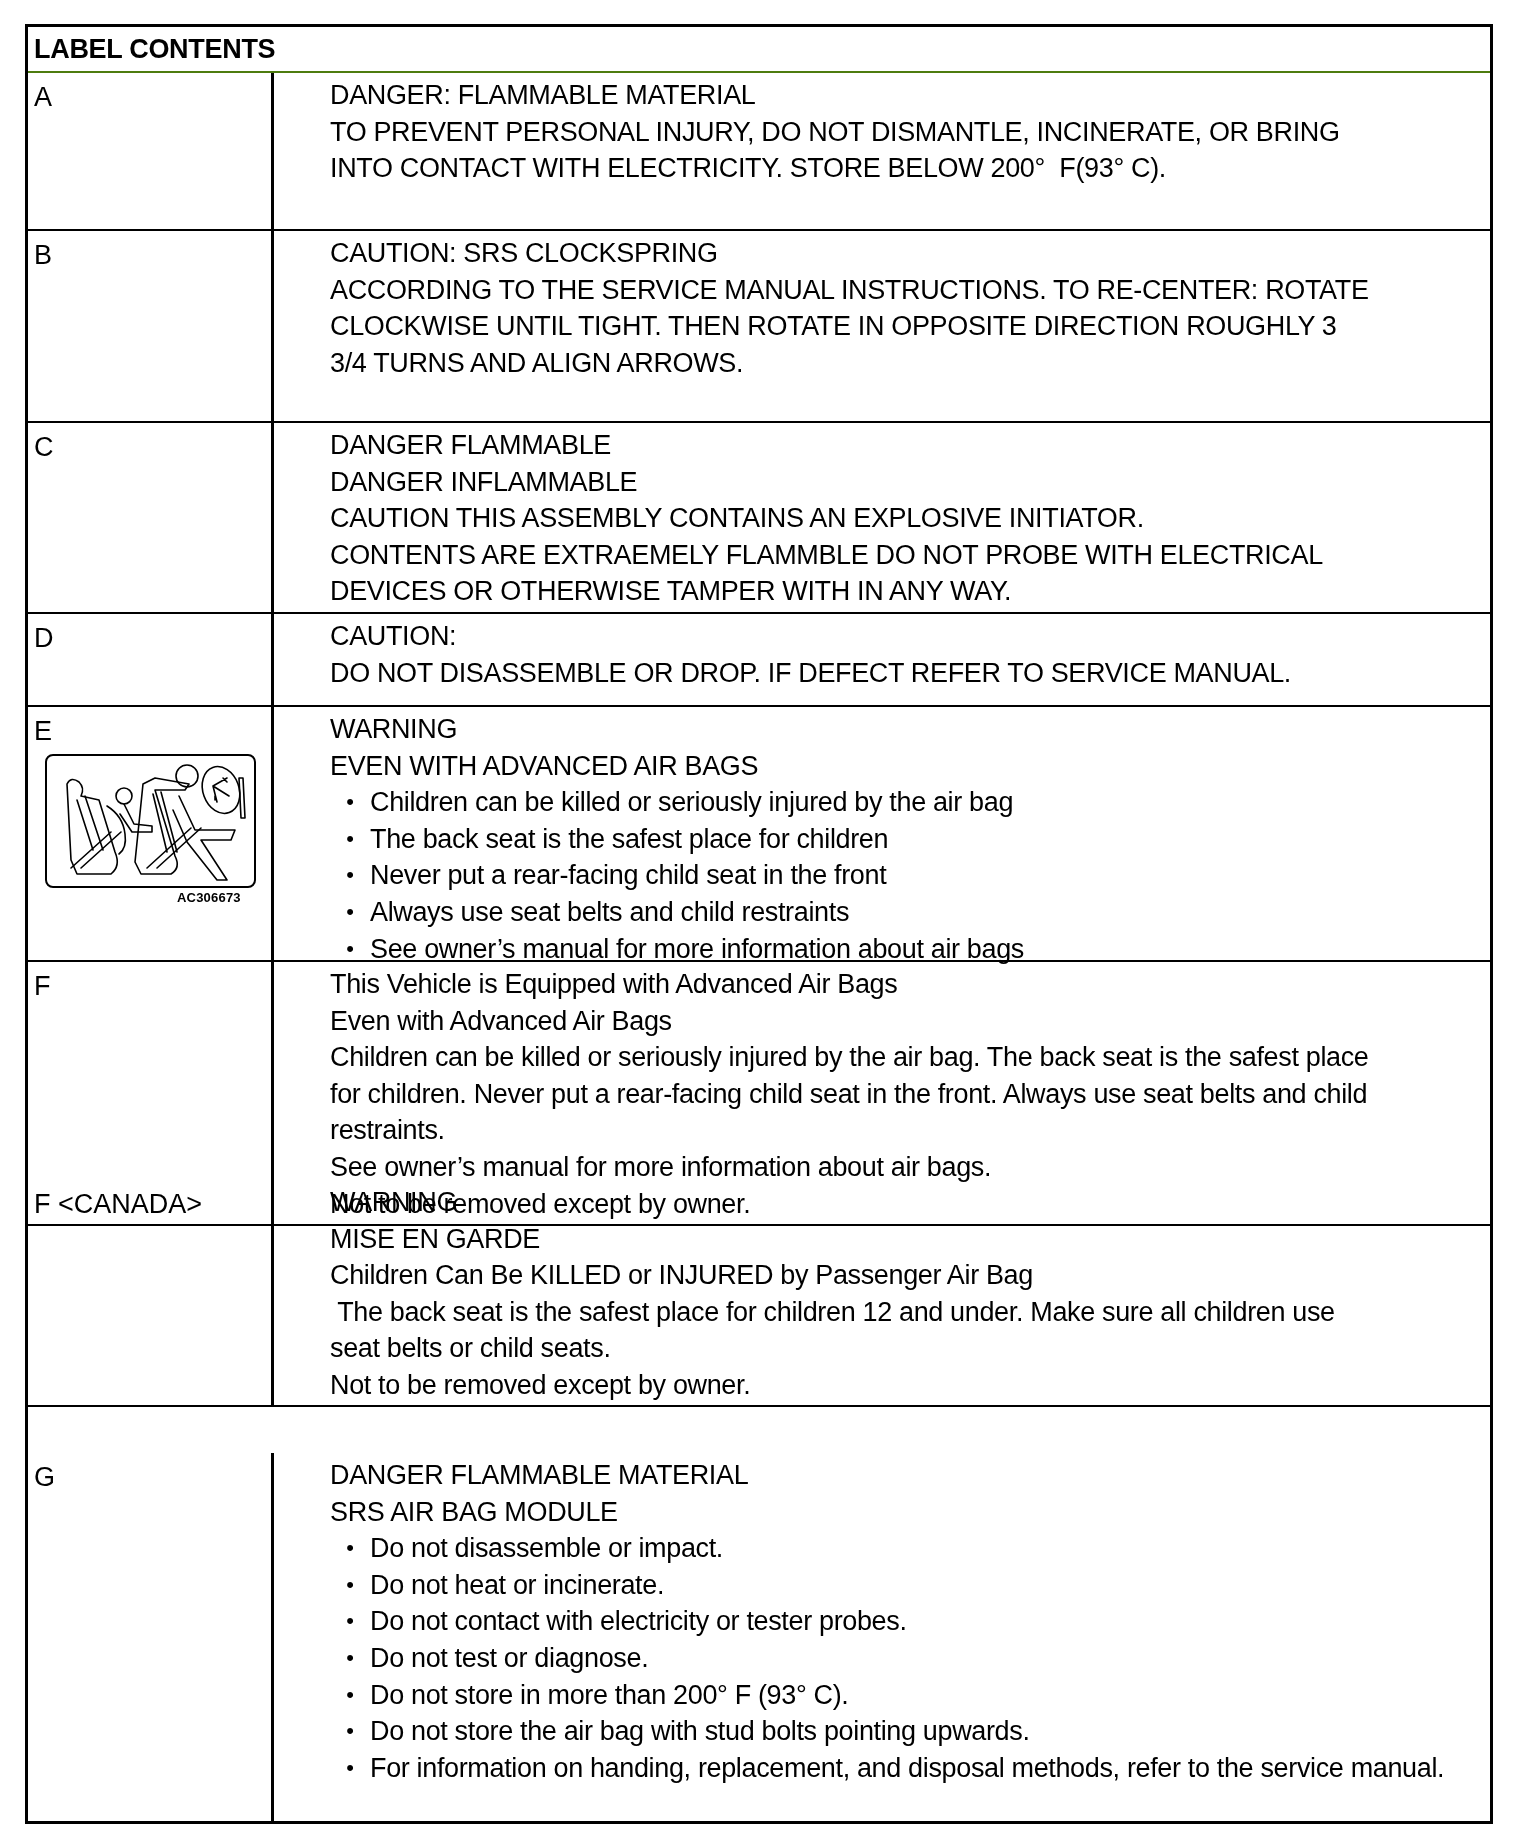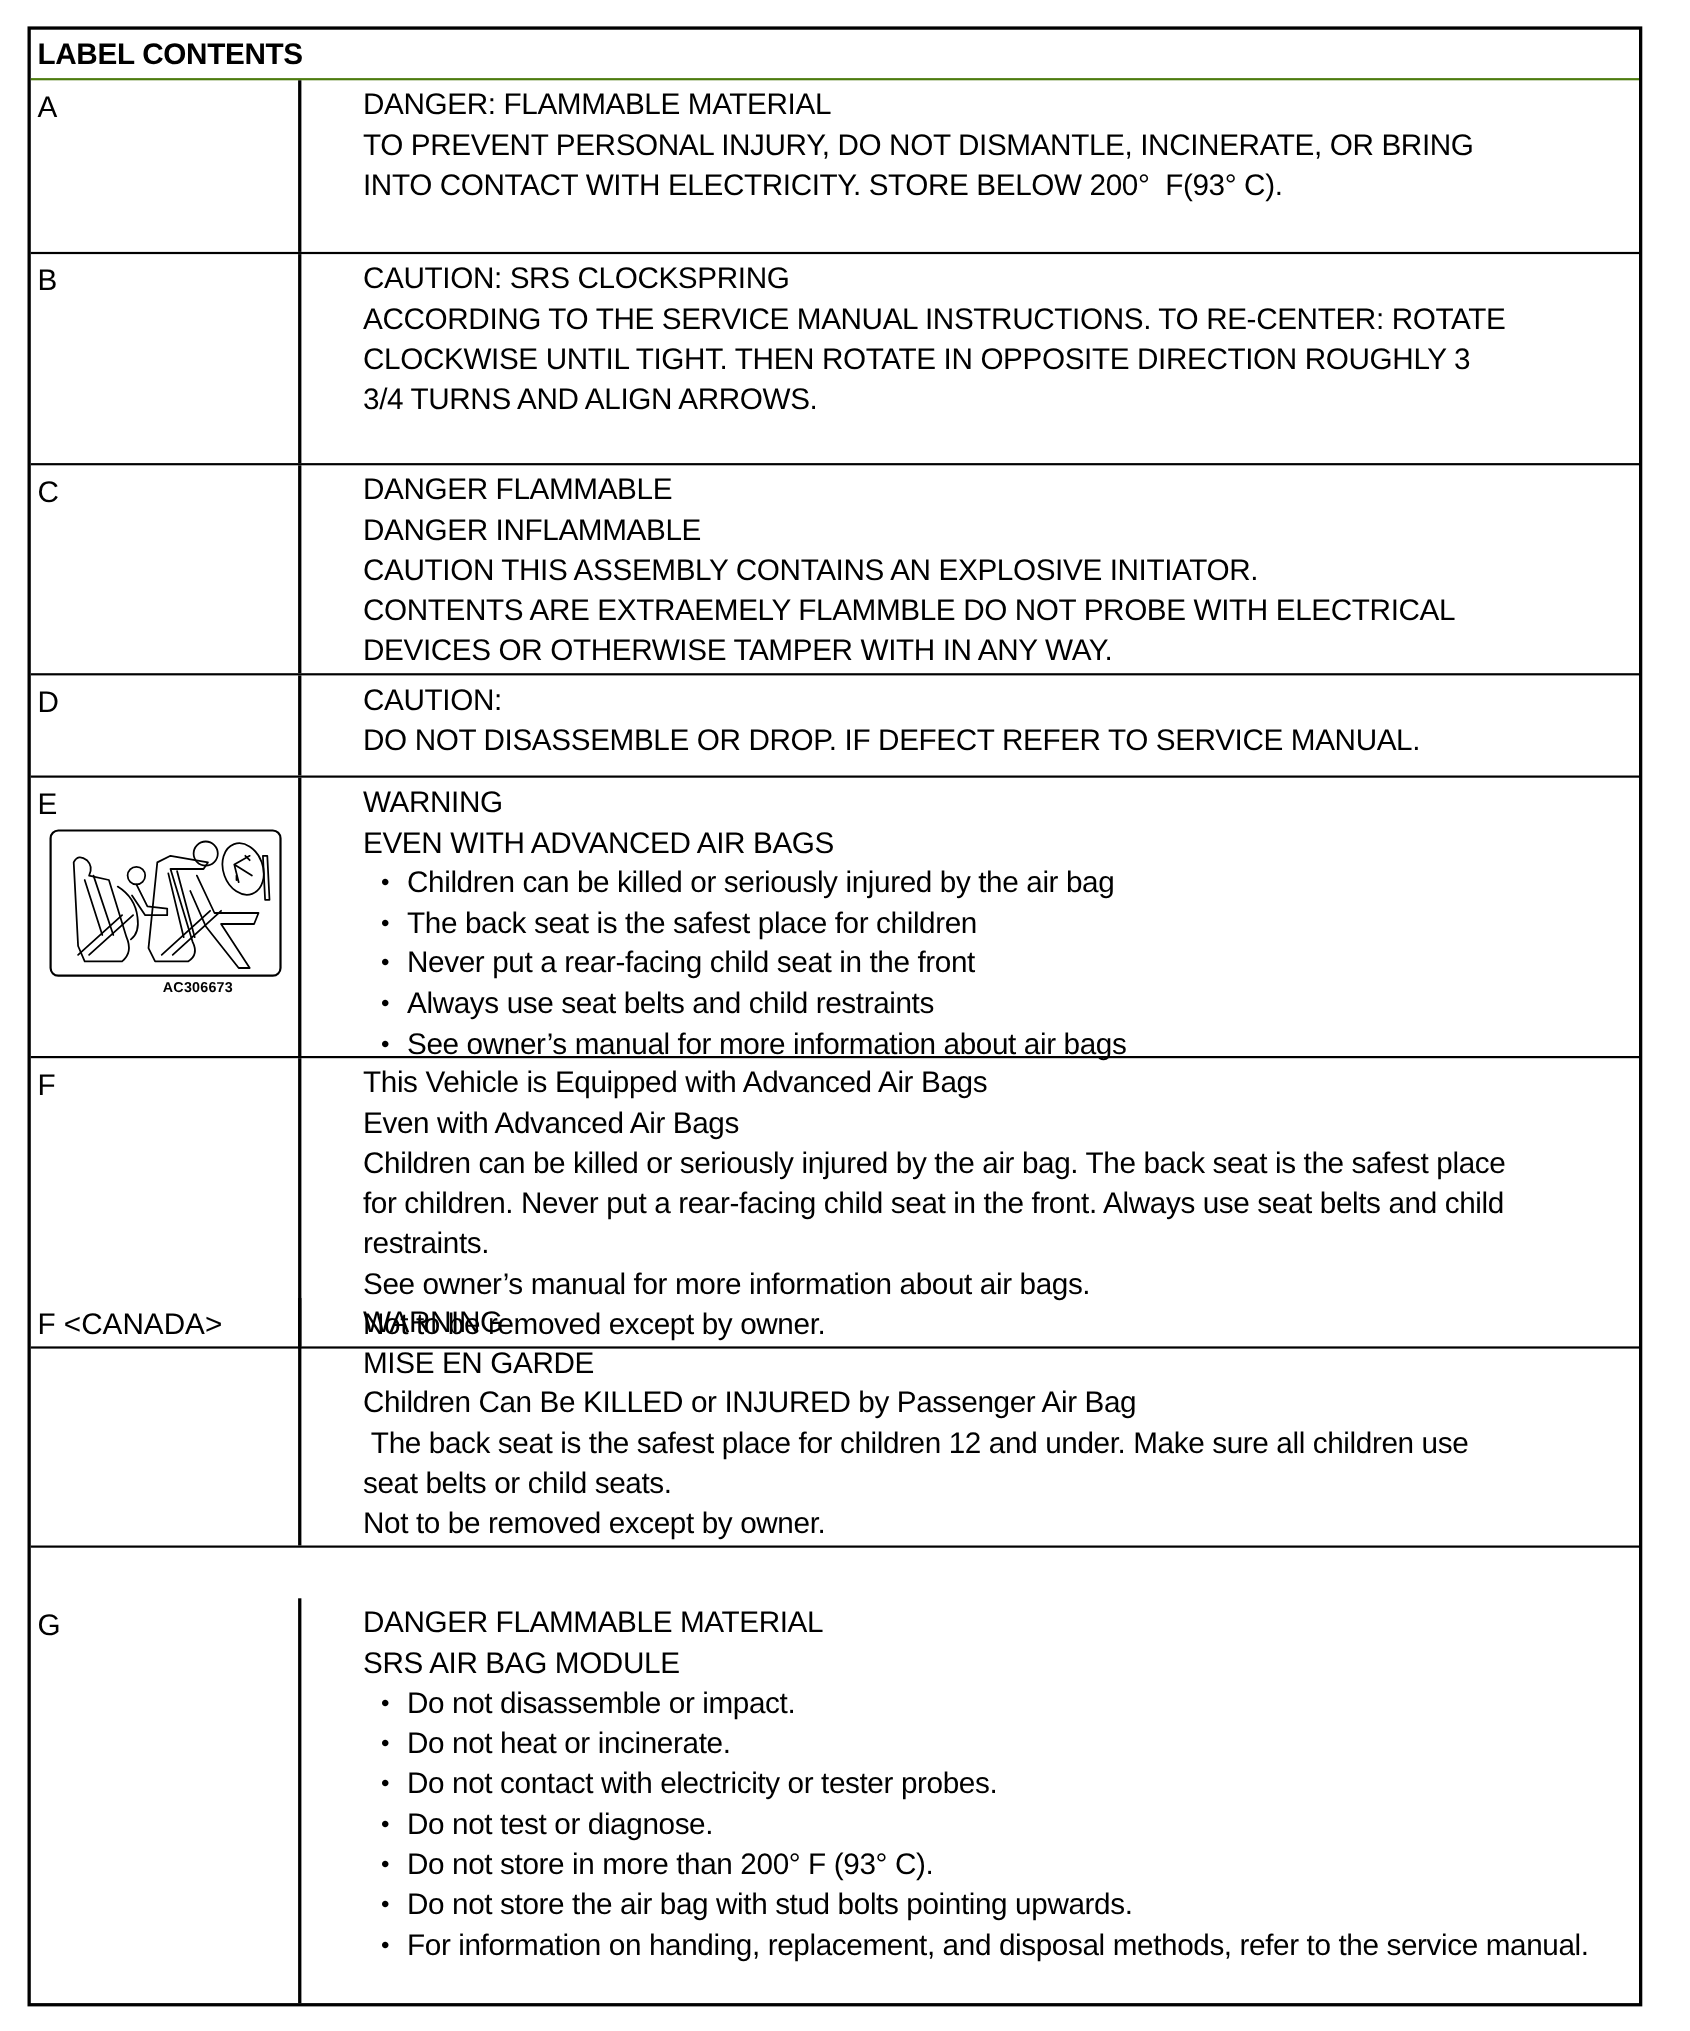--- a/index.html
+++ b/index.html
@@ -39,21 +39,21 @@
   .line { font-size: 27px; line-height: 36.6px; white-space: pre-wrap; letter-spacing: -0.35px; }
   .bl { display: flex; font-size: 27px; line-height: 36.6px; letter-spacing: -0.35px; }
   .dot { width: 40px; flex: 0 0 40px; text-align: center; font-size: 22px; }
   .bt { flex: 1 1 auto; }
   .pic {
     position: absolute; left: 17px; top: 47px; width: 211px; height: 134px;
     border: 2px solid #000; border-radius: 8px; box-sizing: border-box;
   }
   .pic svg { position: absolute; left: 0; top: 0; }
   .cap {
-    position: absolute; left: 120px; top: 183px; font-size: 13px; font-weight: bold;
+    position: absolute; left: 149px; top: 183px; font-size: 13px; font-weight: bold;
     letter-spacing: 0.2px; font-family: "Liberation Sans", sans-serif;
   }
 </style>
 </head>
 <body>
 
 <div class="table">
   <div class="hdr">
     <span class="hdr-text">LABEL CONTENTS</span>
   </div>

